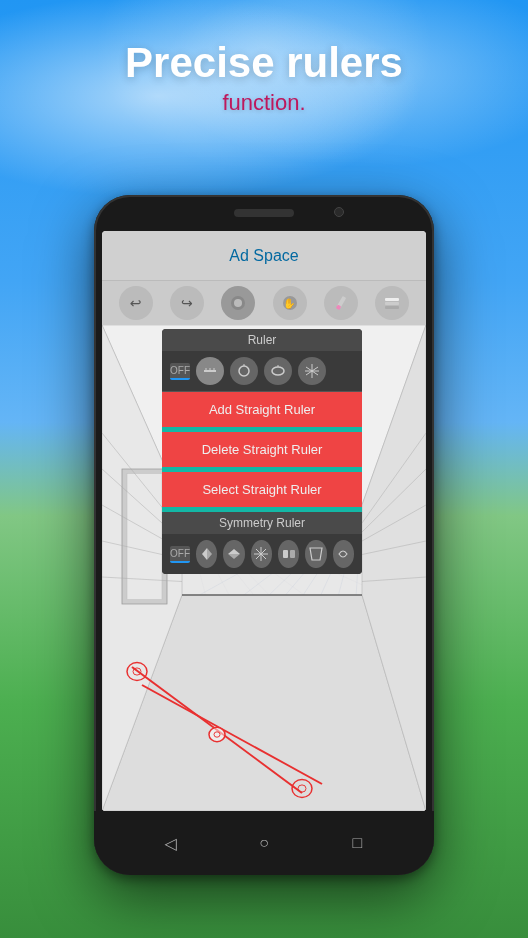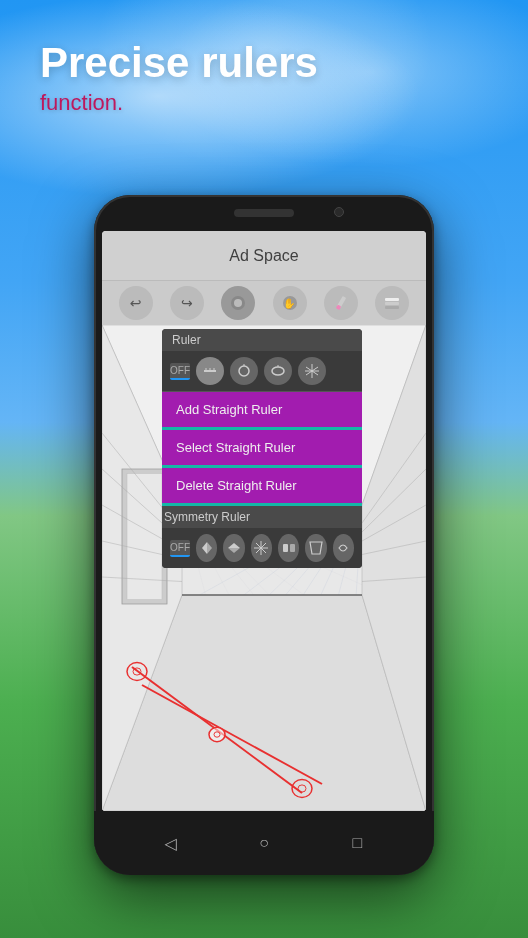--- a/index.html
+++ b/index.html
@@ -32,23 +32,22 @@
                   radial-gradient(ellipse at 70% 30%, rgba(255,255,255,0.4) 0%, transparent 40%),
                   radial-gradient(ellipse at 50% 20%, rgba(255,255,255,0.3) 0%, transparent 45%);
       z-index: 1;
     }
 
     
     .hero-title {
       position: absolute;
       top: 40px;
       left: 0; right: 0;
-      text-align: left;
+      text-align: center;
       z-index: 2;
-      margin-left: 40px;
     }
 
     .hero-title h1 {
       font-size: 42px;
       font-weight: 800;
       color: #fff;
       text-shadow: 0 2px 8px rgba(0,0,0,0.2);
       line-height: 1.1;
     }
 
@@ -121,21 +120,21 @@
       background: #d0d0d0;
       display: flex;
       align-items: center;
       justify-content: center;
       border-bottom: 1px solid #bbb;
       z-index: 20;
     }
 
     .ad-space-text {
       font-size: 16px;
-      color: #404040;
+      color: #0369a1;
       font-weight: 400;
       text-align: right;
     }
 
     
     .toolbar {
       position: absolute;
       top: 50px;
       left: 0; right: 0;
       height: 44px;
@@ -165,20 +164,21 @@
     }
 
     
     .canvas-area {
       position: absolute;
       top: 94px;
       left: 0; right: 0; bottom: 0;
       background: #f0f0f0;
       overflow: hidden;
       z-index: 15;
+      text-align: center;
     }
 
     
     .ruler-popup {
       position: absolute;
       top: 4px;
       left: 60px;
       width: 200px;
       background: #3a3a3a;
       border-radius: 4px;
@@ -224,23 +224,23 @@
     }
 
     .ruler-icon-circle.active {
       background: #888;
     }
 
     .ruler-menu-item {
       padding: 10px 14px;
       color: #eee;
       font-size: 13px;
-      border-bottom: 3px solid #14b8a6;
+      border-bottom: 5px solid #14b8a6;
       cursor: pointer;
-      background: #a21caf;
+      background: #ef4444;
     }
 
     .symmetry-section-title {
       background: #4a4a4a;
       color: #ccc;
       font-size: 12px;
       padding: 4px 2px;
     }
 
     .symmetry-icons-row {
@@ -478,24 +478,24 @@
               <line x1="8" y1="8" x2="1" y2="8" stroke="#ccc" stroke-width="1"></line>
               <line x1="8" y1="8" x2="2" y2="4" stroke="#ccc" stroke-width="1"></line>
             </svg>
           </div>
         </div>
 
         <div class="ruler-menu-item">
           <span>Add Straight Ruler</span>
         </div>
         <div class="ruler-menu-item">
+          <span>Delete Straight Ruler</span>
+        </div>
+        <div class="ruler-menu-item">
           <span>Select Straight Ruler</span>
-        </div>
-        <div class="ruler-menu-item">
-          <span>Delete Straight Ruler</span>
         </div>
 
         <div class="symmetry-section-title">
           <span>Symmetry Ruler</span>
         </div>
 
         <div class="symmetry-icons-row">
           <div class="ruler-off-btn">
             <span>OFF</span>
           </div>

